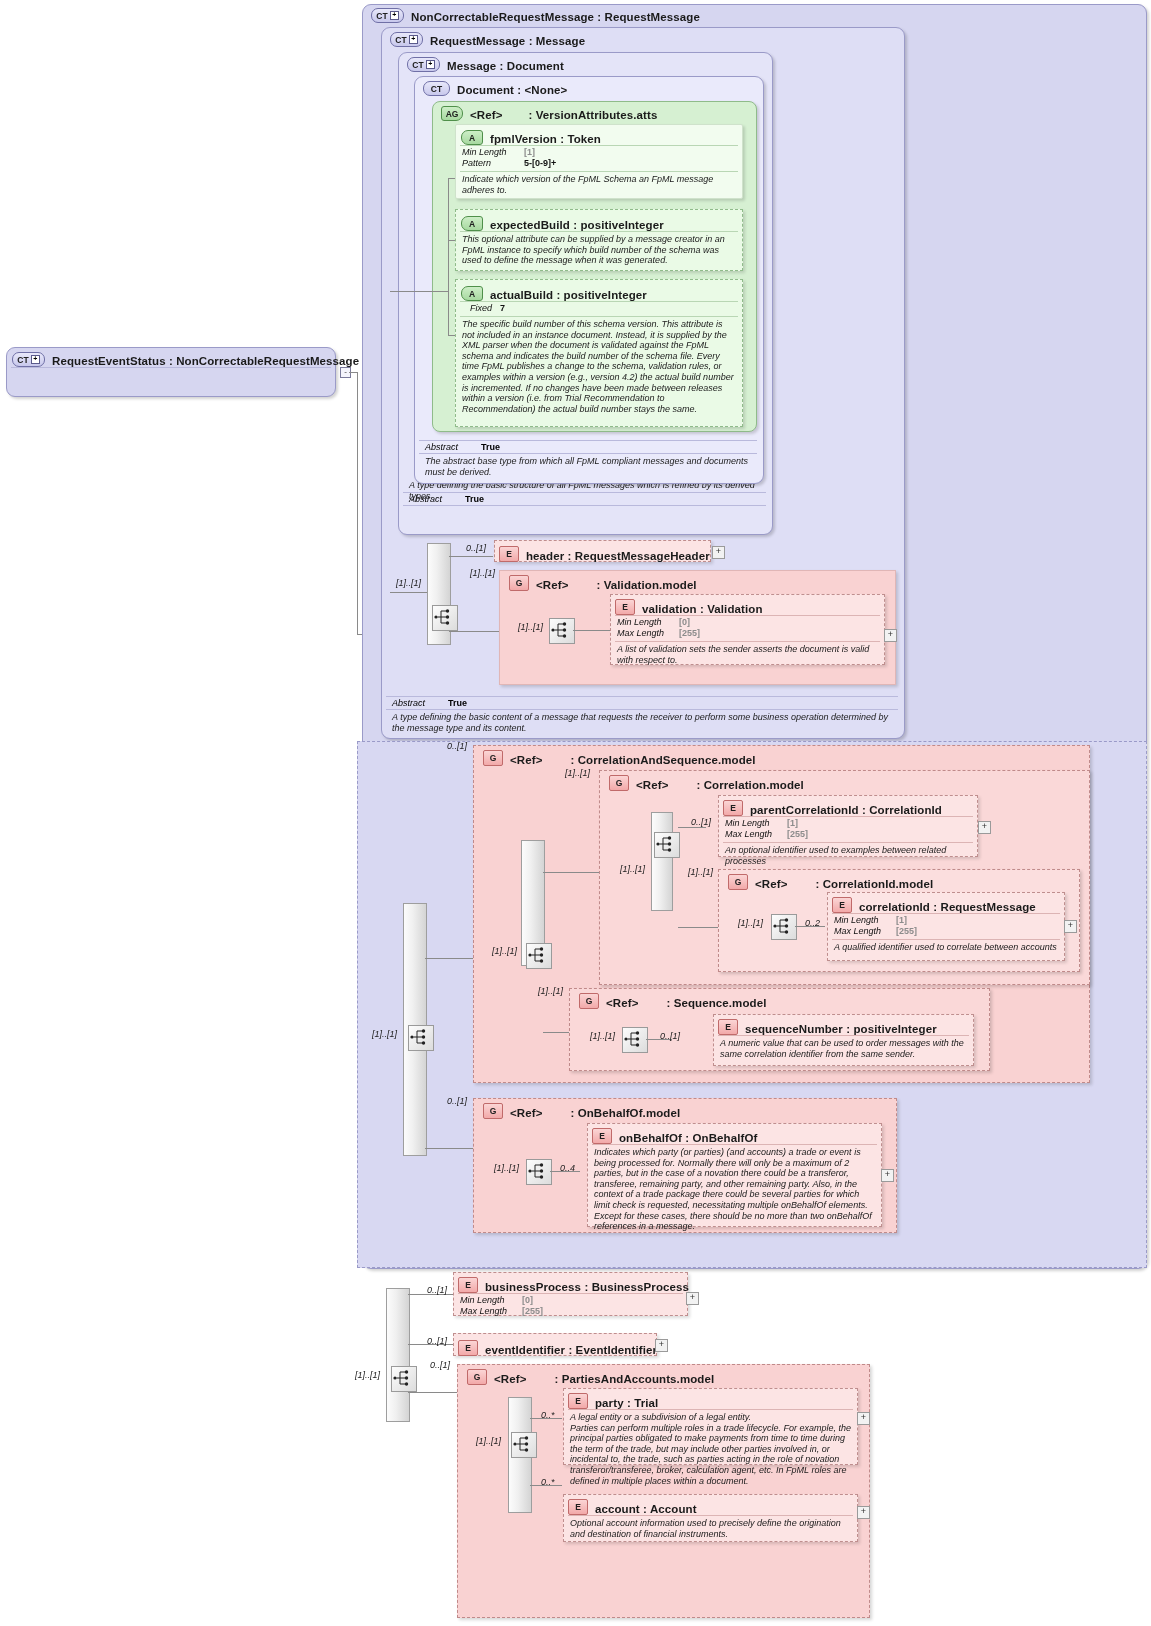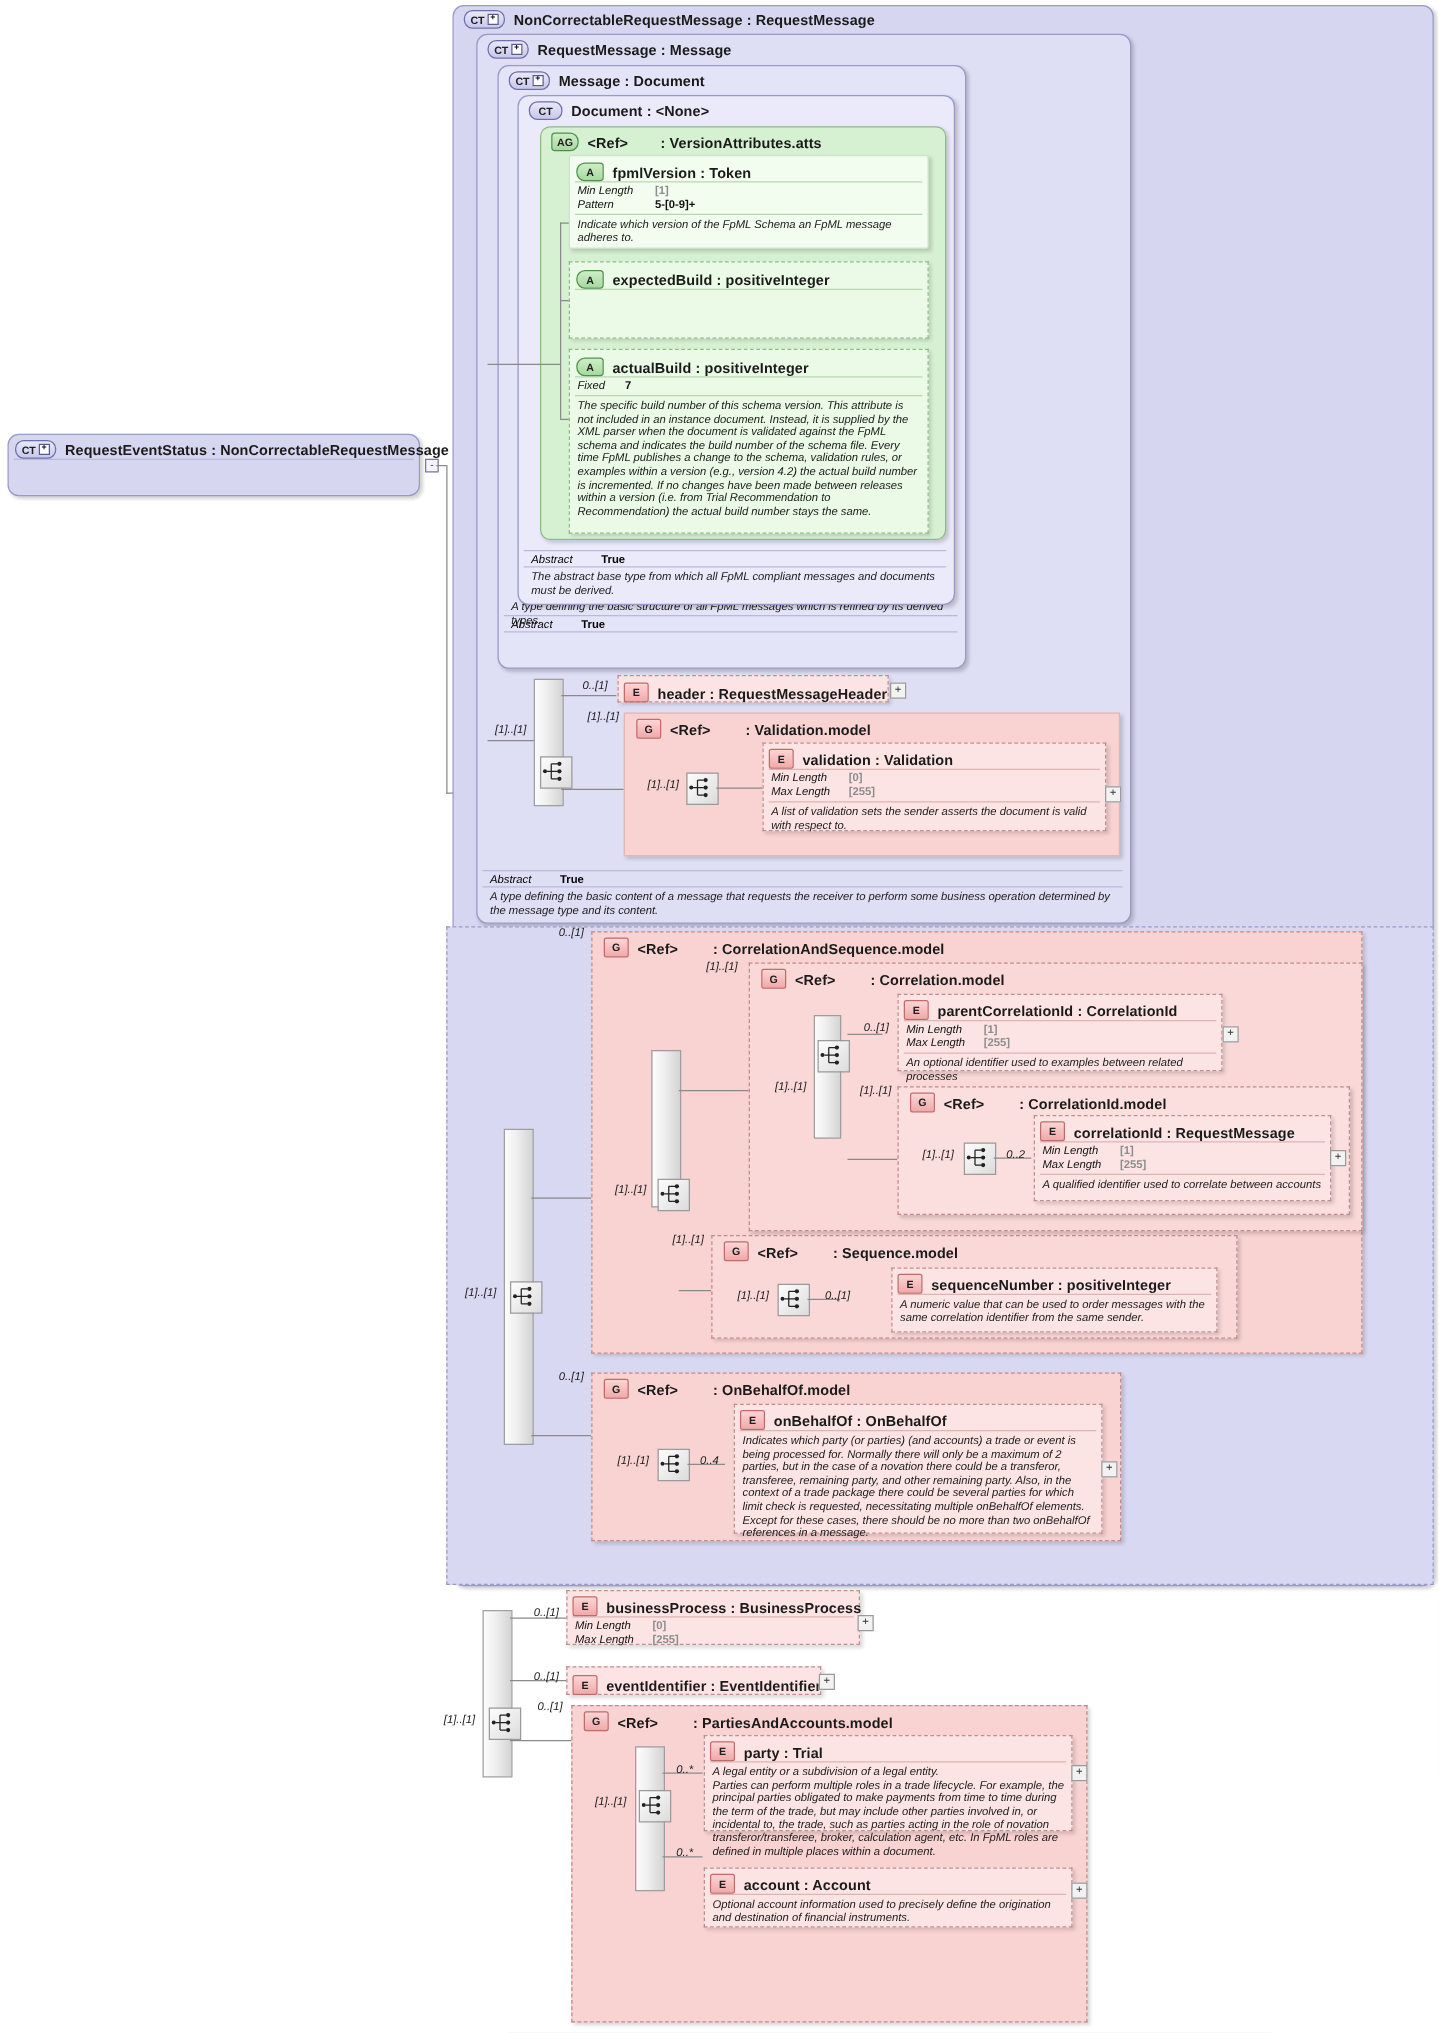--- a/index.html
+++ b/index.html
@@ -248,31 +248,32 @@
     <div class="sep green" style="margin:1px 4px 0 4px;"></div>
     <div class="doc">Indicate which version of the FpML Schema an FpML message adheres to.</div>
   </div>
 
   <div class="abs attr-box" style="left:455px;top:209px;width:288px;height:62px;">
     <div class="hdr" style="height:21px;padding-left:5px;">
       <span class="ico ico-a">A</span>
       <span class="lbl">expectedBuild : positiveInteger</span>
     </div>
     <div class="sep green" style="margin:0 4px;"></div>
+    <div class="doc">This optional attribute can be supplied by a message creator in an FpML instance to specify which build number of the schema was used to define the message when it was generated.</div>
   </div>
 
   <div class="abs attr-box" style="left:455px;top:279px;width:288px;height:148px;">
     <div class="hdr" style="height:21px;padding-left:5px;">
       <span class="ico ico-a">A</span>
       <span class="lbl">actualBuild : positiveInteger</span>
     </div>
     <div class="sep green" style="margin:0 4px;"></div>
     <div class="facets">
       <div class="row">
-          <span class="fname" style="width:38px;">Fixed</span>
+          <span class="fname" style="width:38px;text-align:center;">Fixed</span>
           <span class="fval dark">7</span>
         </div>
     </div>
     <div class="sep green" style="margin:1px 4px 0 4px;"></div>
     <div class="doc">The specific build number of this schema version. This attribute is not included in an instance document. Instead, it is supplied by the XML parser when the document is validated against the FpML schema and indicates the build number of the schema file. Every time FpML publishes a change to the schema, validation rules, or examples within a version (e.g., version 4.2) the actual build number is incremented. If no changes have been made between releases within a version (i.e. from Trial Recommendation to Recommendation) the actual build number stays the same.</div>
   </div>
 
   <div class="ln v" style="left:448px;top:178px;height:157px;"></div>
   <div class="ln h" style="left:448px;top:178px;width:7px;"></div>
   <div class="ln h" style="left:448px;top:240px;width:7px;"></div>

